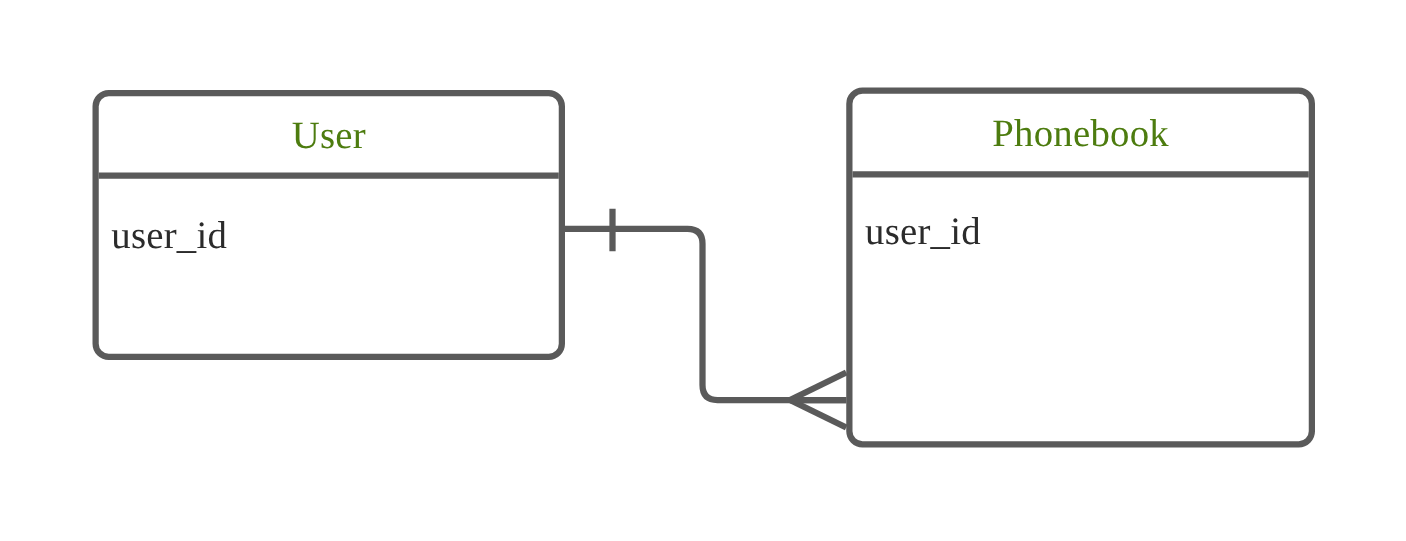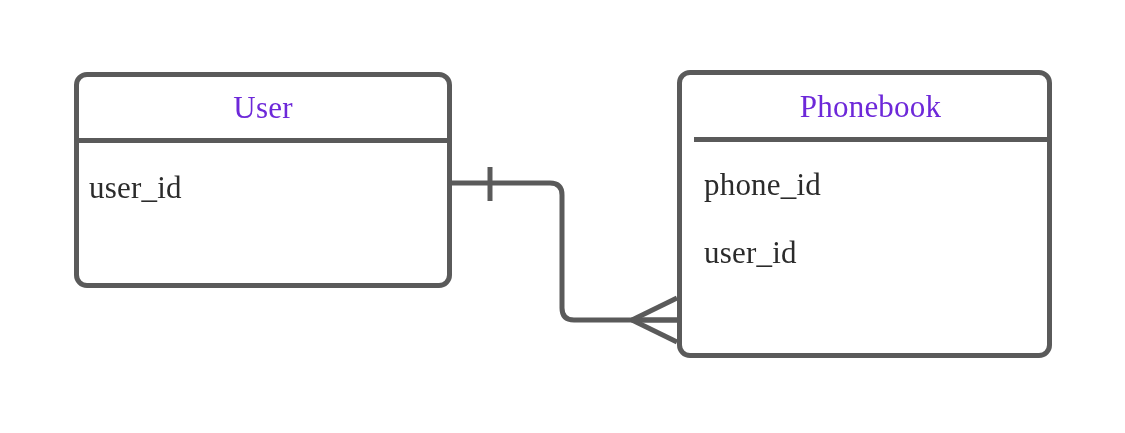--- a/index.html
+++ b/index.html
@@ -33,21 +33,21 @@
     border-radius: 13px;
     z-index: 2;
   }
   .entity-header {
     box-sizing: border-box;
     width: 100%;
     display: flex;
     align-items: center;
     justify-content: center;
     border-bottom: 5px solid #5a5a5a;
-    color: #6d28d9;
+    color: #4d7c0f;
     font-size: 31px;
     line-height: 1;
     letter-spacing: 0.2px;
   }
   .entity-attrs {
     box-sizing: border-box;
     width: 100%;
     padding-left: 10px;
     display: flex;
     flex-direction: column;
@@ -72,21 +72,20 @@
   #entity-user .entity-header { height: 66px; }
   #entity-user .entity-attrs  { height: 140px; padding-top: 10px; }
   #entity-user .attr-row { height: 68px; }
 
   
   #entity-phonebook {
     left: 677px;
     top: 70px;
     width: 375px;
     height: 288px;
-    padding-left: 12px;
   }
   #entity-phonebook .entity-header { height: 67px; }
   #entity-phonebook .entity-attrs  { height: 211px; padding-top: 8px; }
   #entity-phonebook .attr-row { height: 68px; }
 </style>
 </head>
 <body>
 
 <div id="canvas">
 
@@ -106,18 +105,17 @@
   <div class="entity" id="entity-user">
     <div class="entity-header">User</div>
     <div class="entity-attrs">
       <div class="attr-row">user_id</div>
     </div>
   </div>
 
   <div class="entity" id="entity-phonebook">
     <div class="entity-header">Phonebook</div>
     <div class="entity-attrs">
-      <div class="attr-row">phone_id</div>
       <div class="attr-row">user_id</div>
     </div>
   </div>
 
 </div>
 
 </body></html>

